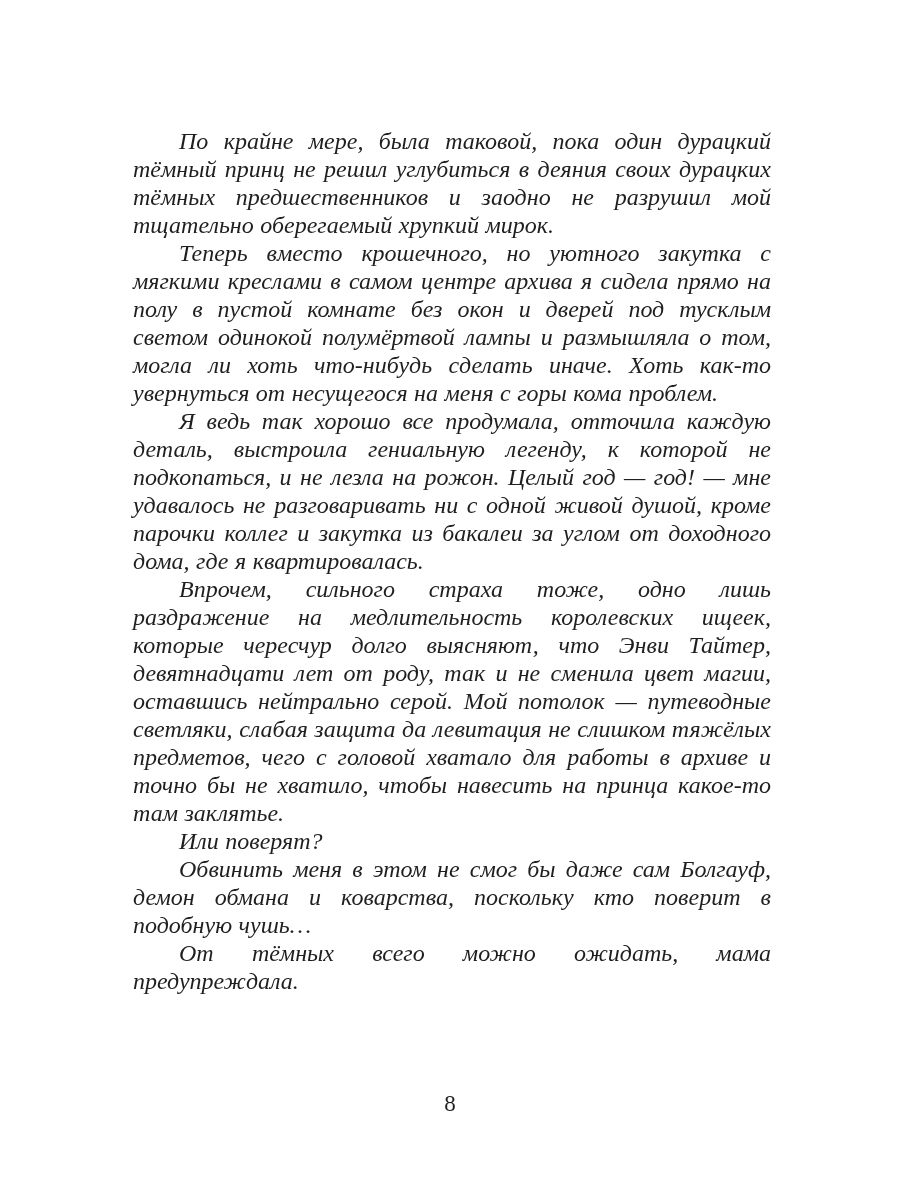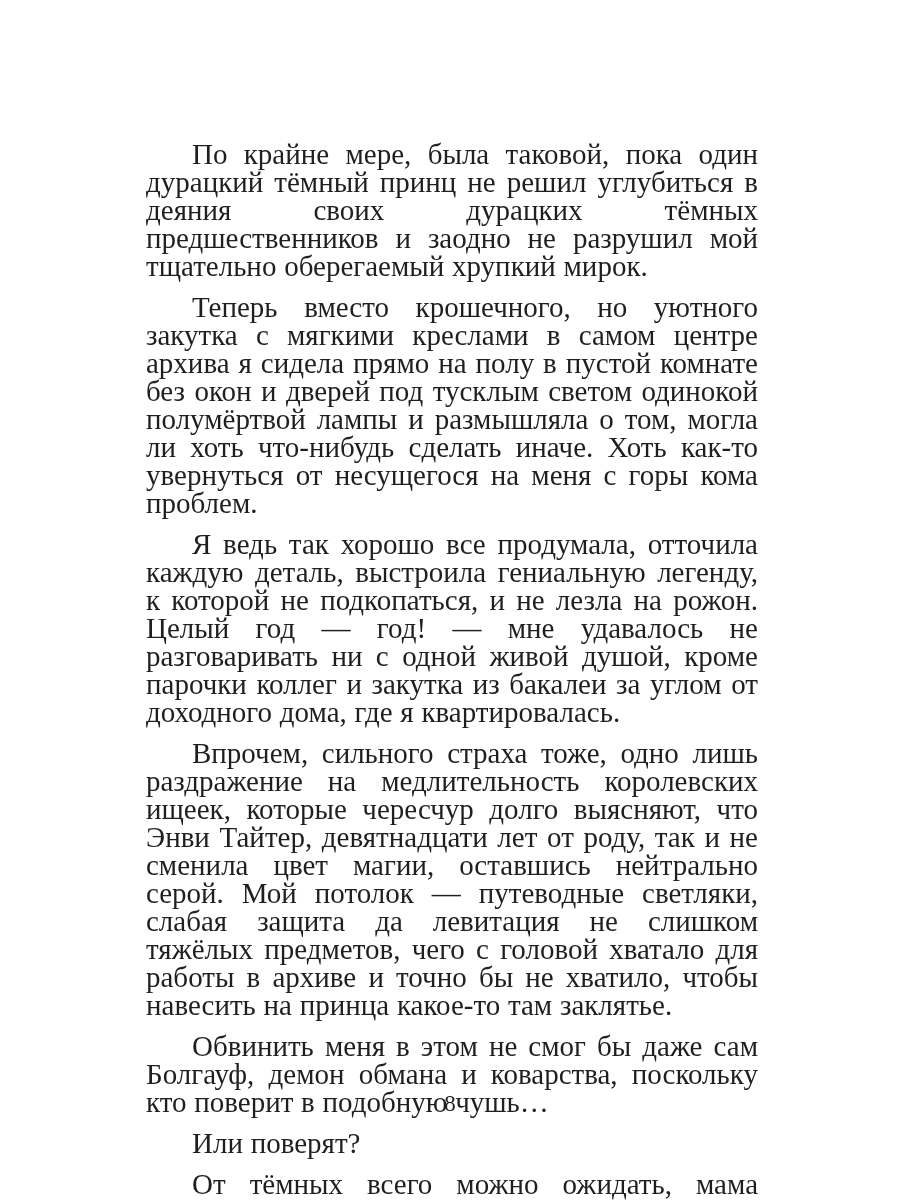--- a/index.html
+++ b/index.html
@@ -21,44 +21,45 @@
     color: #1f1f1f;
   }
   .text-block {
     position: absolute;
     left: 133px;
     top: 127px;
     width: 638px;
     text-align: justify;
   }
   .para {
-    margin: 13px;
+    margin: 0;
     padding: 0;
-    font-size: 29px;
+    font-size: 24px;
     line-height: 28px;
     text-indent: 46px;
     word-spacing: 0.5px;
+    font-style: italic;
   }
   .page-number {
     position: absolute;
     top: 1090px;
     left: 0;
     width: 900px;
     text-align: center;
     font-size: 23px;
     line-height: 28px;
   }
 </style>
 </head>
 <body>
 
 <div class="book-page">
   <div class="text-block">
     <p class="para">По крайне мере, была таковой, пока один дурацкий тёмный принц не решил углубиться в деяния своих дурацких тёмных предшественников и заодно не разрушил мой тщательно оберегаемый хрупкий мирок.</p>
     <p class="para">Теперь вместо крошечного, но уютного закутка с мягкими креслами в самом центре архива я сидела прямо на полу в пустой комнате без окон и дверей под тусклым светом одинокой полумёртвой лампы и размышляла о том, могла ли хоть что-нибудь сделать иначе. Хоть как-то увернуться от несущегося на меня с горы кома проблем.</p>
     <p class="para">Я ведь так хорошо все продумала, отточила каждую деталь, выстроила гениальную легенду, к которой не подкопаться, и не лезла на рожон. Целый год — год! — мне удавалось не разговаривать ни с одной живой душой, кроме парочки коллег и закутка из бакалеи за углом от доходного дома, где я квартировалась.</p>
     <p class="para">Впрочем, сильного страха тоже, одно лишь раздражение на медлительность королевских ищеек, которые чересчур долго выясняют, что Энви Тайтер, девятнадцати лет от роду, так и не сменила цвет магии, оставшись нейтрально серой. Мой потолок — путеводные светляки, слабая защита да левитация не слишком тяжёлых предметов, чего с головой хватало для работы в архиве и точно бы не хватило, чтобы навесить на принца какое-то там заклятье.</p>
+    <p class="para">Или поверят?</p>
     <p class="para">Обвинить меня в этом не смог бы даже сам Болгауф, демон обмана и коварства, поскольку кто поверит в подобную чушь…</p>
-    <p class="para">Или поверят?</p>
     <p class="para">От тёмных всего можно ожидать, мама предупреждала.</p>
   </div>
   <div class="page-number">8</div>
 </div>
 
 </body></html>

